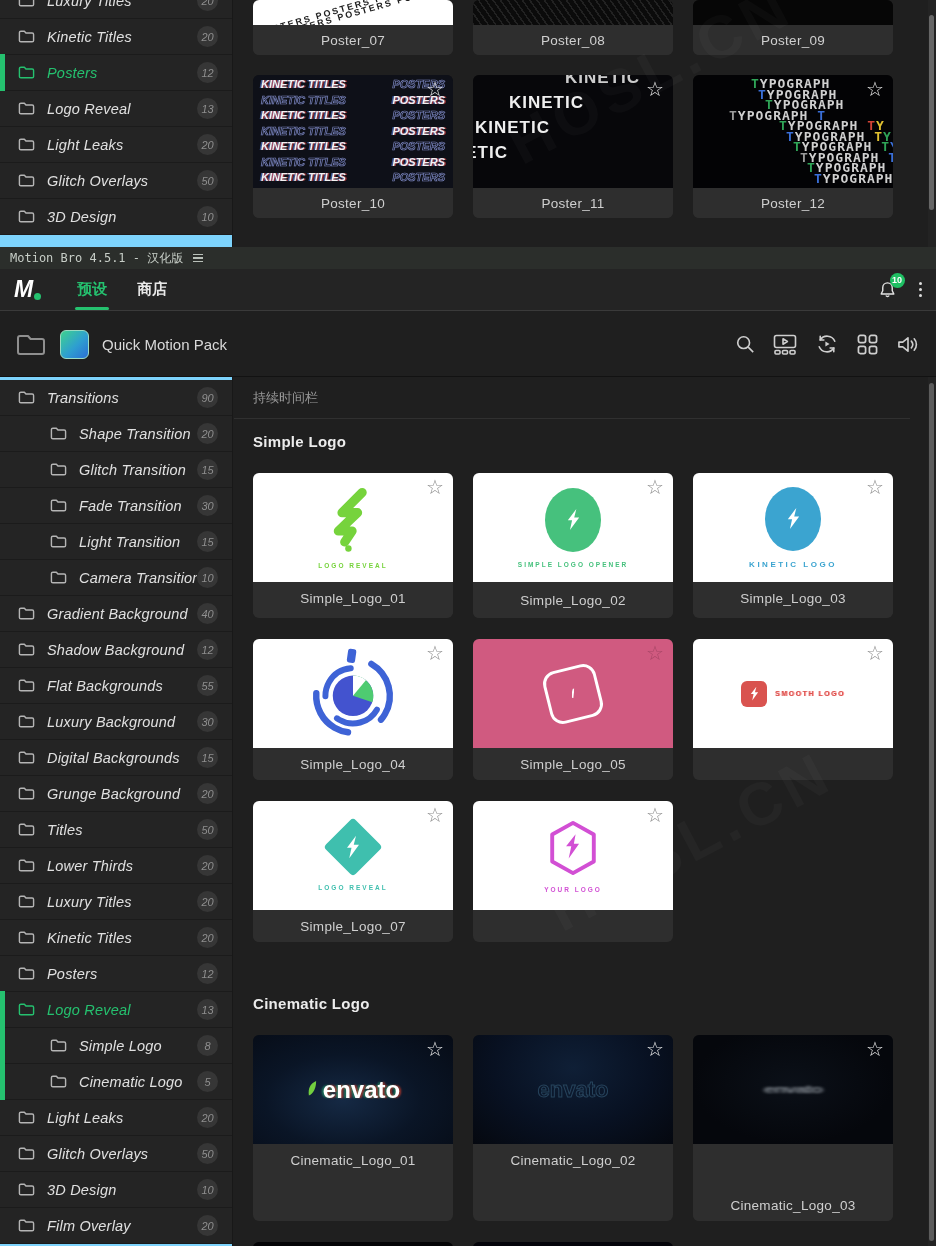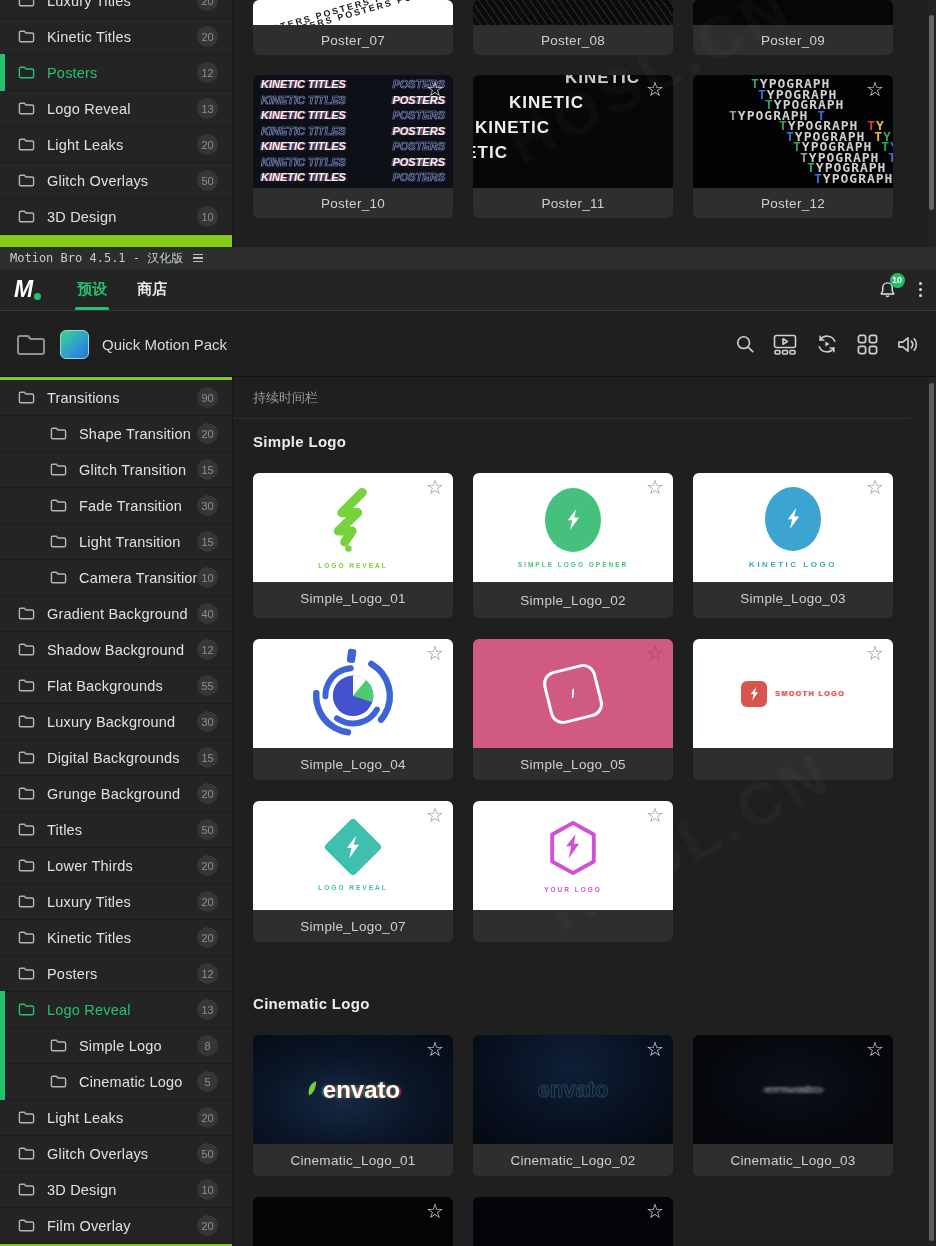--- a/index.html
+++ b/index.html
@@ -1,21 +1,21 @@
 <!DOCTYPE html>
 <html><head>
 <meta charset="utf-8">
 <style>
   :root{ --g:#25c16f; }
   *{box-sizing:border-box; margin:0; padding:0;}
   body{background:#111; font-family:"Liberation Sans",sans-serif;}
   #app{position:relative; width:936px; height:1246px; background:#1f1f1f; overflow:hidden;}
 
   
-  .side-col{position:absolute; left:0; width:233px; background:#84cc16; border-right:1px solid #181818; overflow:hidden;}
+  .side-col{position:absolute; left:0; width:233px; background:#7dd3fc; border-right:1px solid #181818; overflow:hidden;font-style:italic;}
   .srow{position:relative; display:flex; align-items:center; height:36px; padding:0 14px 0 18px; border-bottom:1px solid #1b1b1b; background:#242424;}
   .srow.lv1{padding-left:50px;}
   .srow svg{stroke:#b5b5b5; flex:none;}
   .srow .flabel{flex:1; margin-left:12px; color:#e0e0e0; font-size:14.5px; letter-spacing:.2px; white-space:nowrap; overflow:hidden;}
   .srow .count{flex:none; width:21px; height:21px; border-radius:50%; background:#363636; color:#8f8f8f; font-size:11px; display:flex; align-items:center; justify-content:center;}
   .srow.active .flabel{color:var(--g);}
   .srow.active svg{stroke:var(--g);}
   .srow.bar::before{content:''; position:absolute; left:0; top:-1px; bottom:-1px; width:5px; background:var(--g);}
 
   
@@ -633,21 +633,21 @@
               </div>
               <div class="card-label" style="height: 32px;">Cinematic_Logo_02</div>
             </div>
             <div class="card">
               <div class="thumb  t-dark" style="height: 109px;">
                 <div class="env env-s">
                   <span class="etxt3">envato</span>
                 </div>
                 <span class="star">☆</span>
               </div>
-              <div class="card-label" style="height: 32px;">Cinematic_Logo_03</div>
+              <div class="card-label" style="height: 32px; margin-top: 45px;">Cinematic_Logo_03</div>
             </div>
             <div class="card">
               <div class="thumb  t-dark" style="height: 109px;">
                 <div class="cin4"></div>
                 <span class="star">☆</span>
               </div>
             </div>
             <div class="card">
               <div class="thumb  t-dark" style="height: 109px;">
                 <div class="cin5"></div>

